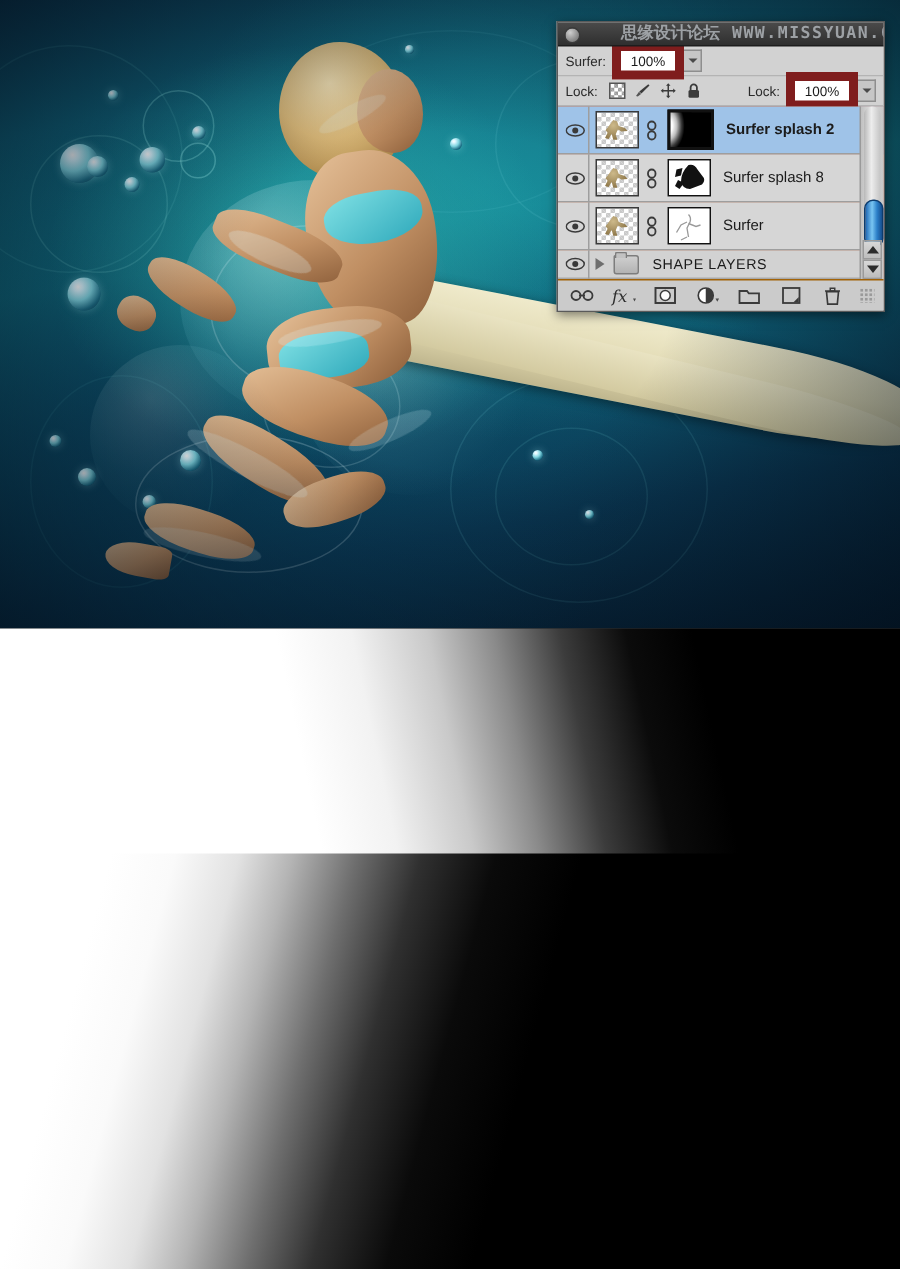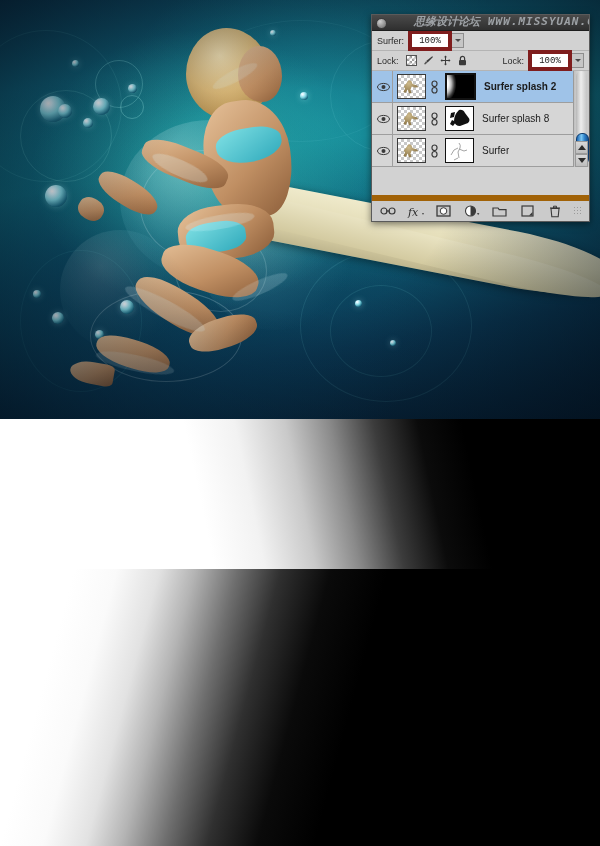--- a/index.html
+++ b/index.html
@@ -67,21 +67,21 @@
   .maskgrad2{position:absolute;left:0;top:0;width:600px;height:150px;
     background:linear-gradient(78deg,
       #ffffff 0%, #ffffff 34%, #f2f2f2 42%, #c9c9c9 50%,
       #8a8a8a 57%, #3c3c3c 64%, #0b0b0b 71%, #000000 78%, #000000 100%);}
 
   
   .ps{position:absolute;left:371px;top:14px;width:217px;
     background:#d2d2d2;border:1px solid #5a5a5a;
     box-shadow:0 2px 7px rgba(0,0,0,.5);font-size:10px;color:#1d1d1d;}
   .ps-titlebar{height:15px;background:linear-gradient(180deg,#4a4a4a,#2f2f2f);
-    border-bottom:1px solid #1d1d1d;position:relative;overflow:hidden;font-style:italic;}
+    border-bottom:1px solid #1d1d1d;position:relative;overflow:hidden;}
   .ps-dot{position:absolute;left:4px;top:3px;width:9px;height:9px;border-radius:50%;
     background:radial-gradient(circle at 35% 30%,#cfcfcf,#8e8e8e 60%,#6a6a6a);
     border:1px solid #3a3a3a;}
   .wm{position:absolute;top:-2px;left:42px;right:4px;height:17px;
     color:#aeb3b8;font-size:11px;font-weight:bold;letter-spacing:1px;
     font-family:"DejaVu Sans Mono",monospace;white-space:nowrap;opacity:.85;
     display:flex;gap:8px;align-items:center;}
   .wm-cn{font-family:"DejaVu Sans",sans-serif;letter-spacing:0;}
 
   .ps-tabs{display:flex;align-items:flex-end;height:18px;
@@ -98,22 +98,22 @@
   .ps-row{display:flex;align-items:center;height:19px;padding:0 5px;
     background:#d2d2d2;border-bottom:1px solid #b4b4b4;gap:4px;}
   .blend-select{flex:0 0 118px;height:14px;background:#dadada;border:1px solid #8e8e8e;
     border-radius:1px;display:flex;align-items:center;justify-content:space-between;
     padding:0 2px 0 5px;font-size:9px;color:#2a2a2a;}
   .spin{display:flex;flex-direction:column;gap:1px;}
   .spin i{width:0;height:0;border-left:3px solid transparent;border-right:3px solid transparent;}
   .spin i.u{border-bottom:3px solid #4a4a4a;}
   .spin i.d{border-top:3px solid #4a4a4a;}
   .lbl{font-size:9px;color:#2a2a2a;}
-  .valbox{height:13px;min-width:30px;background:#fff;border:4px solid #7f1d1d;
-    display:flex;align-items:center;justify-content:center;font-size:9px;color:#1a1a1a;padding:0 3px;font-family:Liberation Mono, monospace;}
+  .valbox{height:13px;min-width:30px;background:#fff;border:6px solid #7f1d1d;
+    display:flex;align-items:center;justify-content:center;font-size:9px;color:#1a1a1a;padding:0 3px;}
   .valarrow{width:11px;height:13px;background:#c6c6c6;border:1px solid #8e8e8e;border-left:none;
     display:flex;align-items:center;justify-content:center;}
   .valarrow .tri{width:0;height:0;border-left:3px solid transparent;border-right:3px solid transparent;border-top:3px solid #4a4a4a;}
   .lockicons{display:flex;align-items:center;gap:6px;margin-left:3px;}
   .li{width:11px;height:11px;display:flex;align-items:center;justify-content:center;}
   .checkerico{width:9px;height:9px;border:1px solid #555;
     background:
       linear-gradient(45deg,#9a9a9a 25%,transparent 25%,transparent 75%,#9a9a9a 75%),
       linear-gradient(45deg,#9a9a9a 25%,#fff 25%,#fff 75%,#9a9a9a 75%);
     background-size:5px 5px;background-position:0 0,2.5px 2.5px;}
@@ -155,21 +155,21 @@
     background:linear-gradient(90deg,#b8b8b8,#ededed 45%,#c4c4c4);border-radius:6px;}
   .sthumb{position:absolute;left:2px;top:62px;width:11px;height:30px;border-radius:6px;
     background:linear-gradient(90deg,#1e66b4,#79c6f2 40%,#2b7fc8 70%,#164f8f);border:1px solid #0d3c6e;}
   .sarrows{position:absolute;left:1px;bottom:0;width:13px;height:26px;}
   .sar{width:13px;height:13px;display:flex;align-items:center;justify-content:center;
     background:linear-gradient(180deg,#d8d8d8,#bdbdbd);border:1px solid #9a9a9a;box-sizing:border-box;}
   .sar .up{width:0;height:0;border-left:4px solid transparent;border-right:4px solid transparent;border-bottom:5px solid #2c2c2c;}
   .sar .dn{width:0;height:0;border-left:4px solid transparent;border-right:4px solid transparent;border-top:5px solid #2c2c2c;}
 
   .ps-footer{display:flex;align-items:center;height:20px;background:#cbcbcb;
-    border-top:6px solid #a16207;padding:0 6px;gap:0;justify-content:space-between;margin-top:28px;}
+    border-top:1px solid #a16207;padding:0 6px;gap:0;justify-content:space-between;}
   .fico{width:20px;height:16px;display:flex;align-items:center;justify-content:center;}
   .grip{width:10px;height:10px;
     background-image:radial-gradient(#8e8e8e 40%,transparent 41%);
     background-size:3px 3px;opacity:.8;}
 </style>
 </head>
 <body>
 
 <div class="page">
 
@@ -379,20 +379,34 @@
               <path d="M12 9 l-4 2 -3 5"></path>
               <path d="M13 10 l5 2 3 -1"></path>
               <path d="M12 19 l-4 2"></path>
             </g>
           </svg>
         </span>
         <span class="lname">Surfer</span>
       </div>
 
 
+      <div class="grp">
+        <span class="eye">
+          <svg width="13" height="10" viewBox="0 0 13 10">
+              <ellipse cx="6.5" cy="5" rx="6" ry="3.6" fill="none" stroke="#3a3a3a" stroke-width="1"></ellipse>
+              <circle cx="6.5" cy="5" r="2" fill="#3a3a3a"></circle>
+            </svg>
+        </span>
+        <span class="divline" style="height:19px;"></span>
+        <span class="disc">
+            <span class="tri"></span>
+          </span>
+        <span class="folder"></span>
+        <span class="gname">SHAPE LAYERS</span>
+      </div>
 
       <div class="scroll">
         <div class="strack"></div>
         <div class="sthumb"></div>
         <div class="sarrows">
           <div class="sar">
               <span class="up"></span>
             </div>
           <div class="sar">
               <span class="dn"></span>

